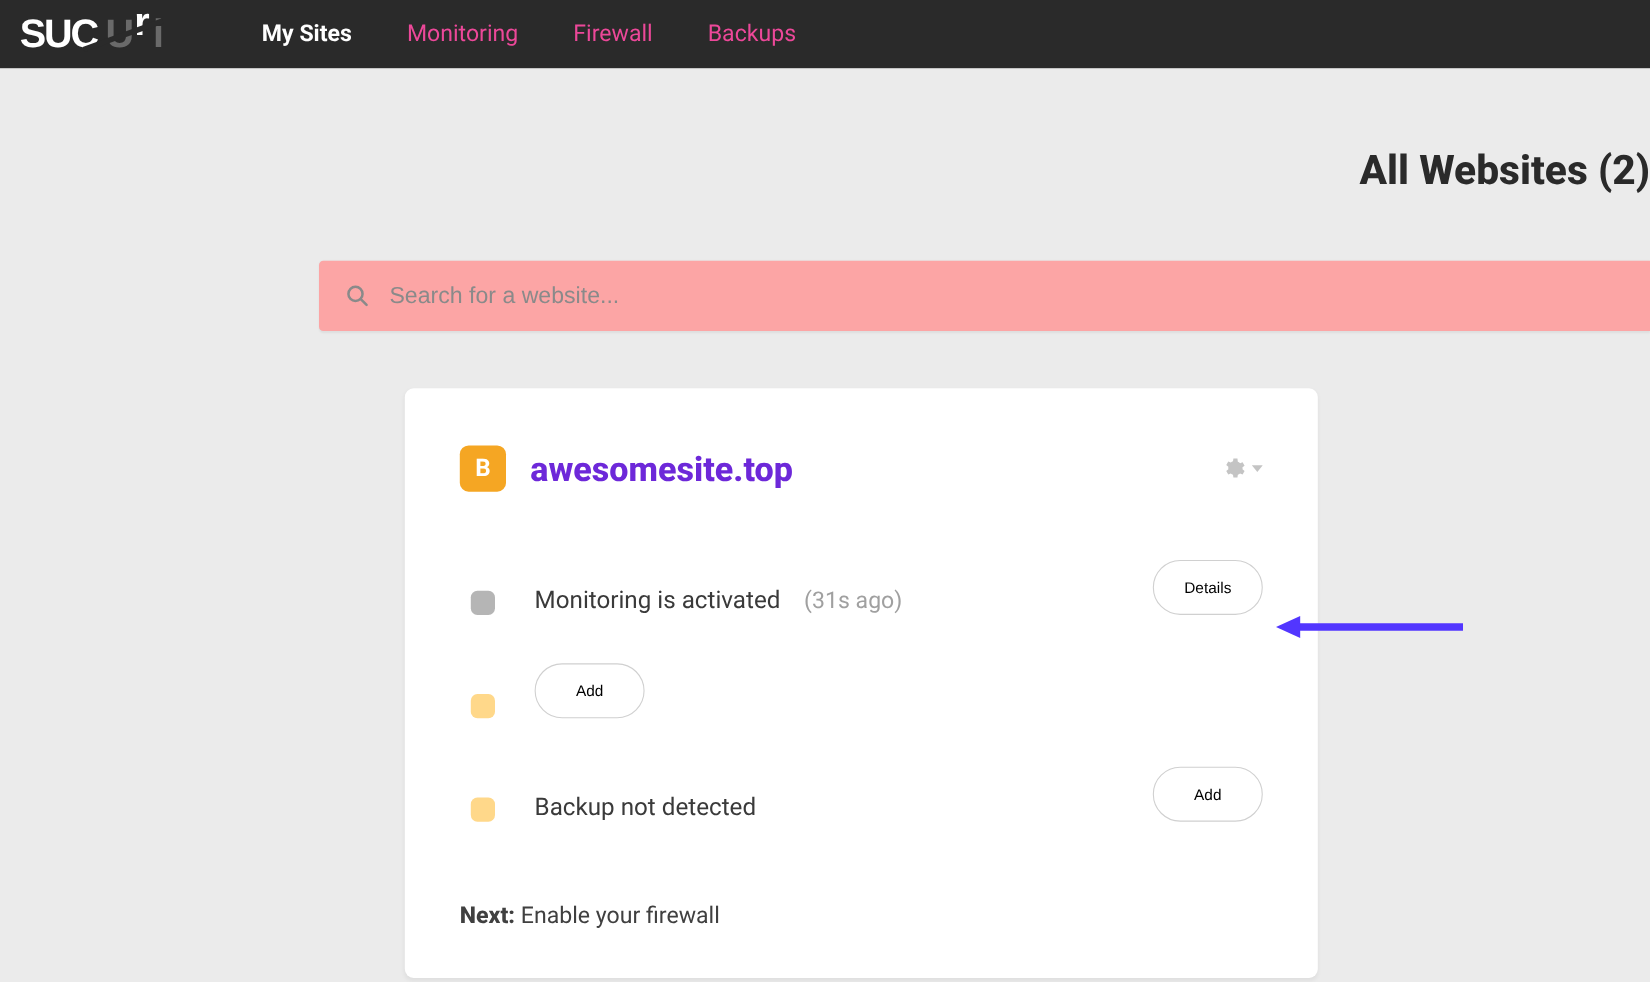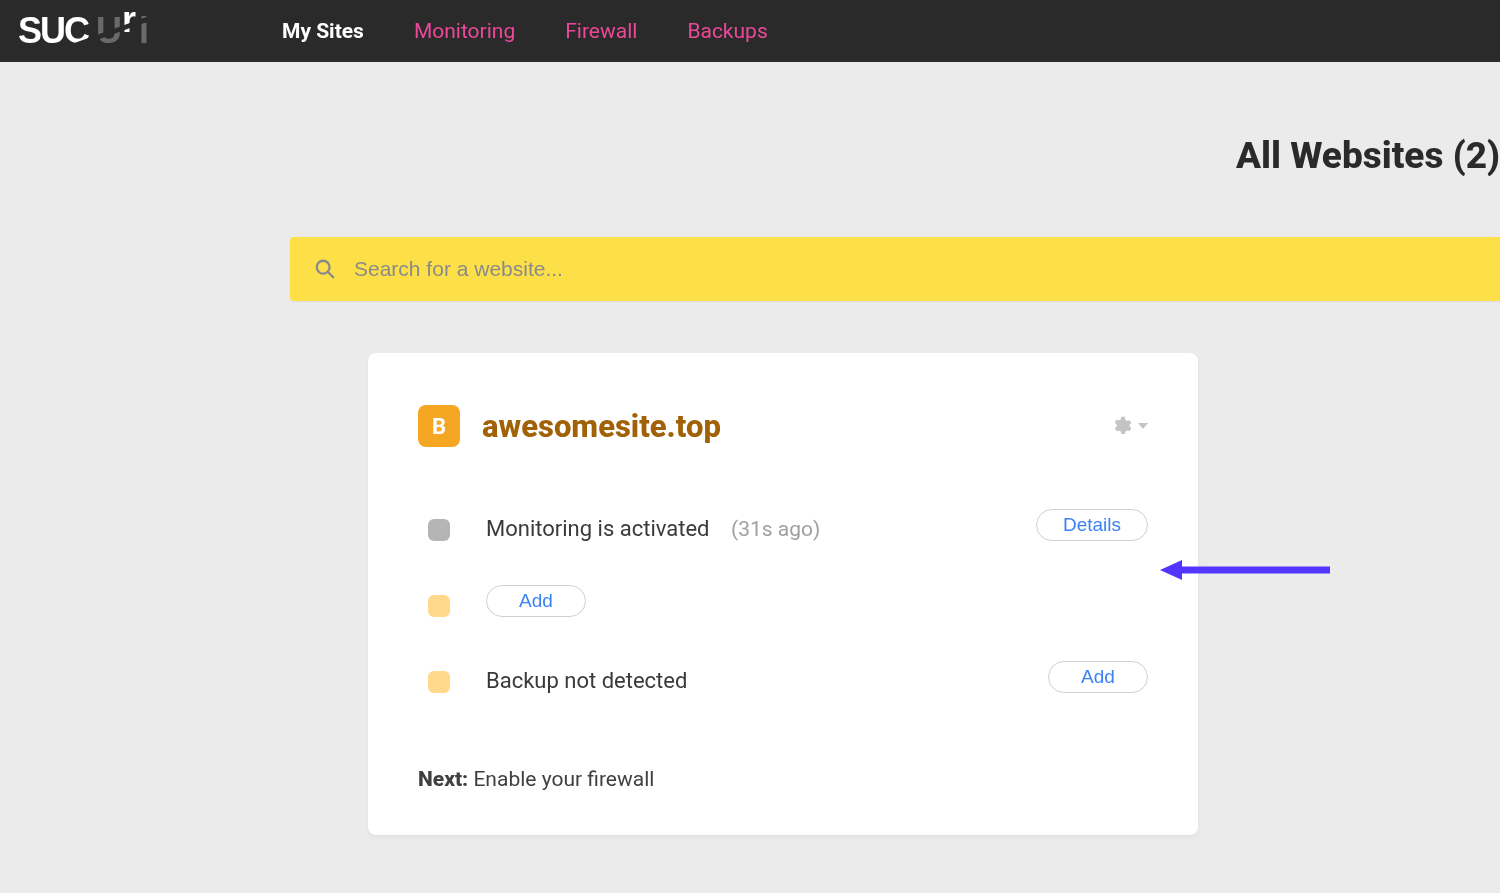--- a/index.html
+++ b/index.html
@@ -13,21 +13,20 @@
       width: 1500px;
       height: 893px;
       overflow: hidden;
     }
     .topnav {
       background: #2a2a2a;
       height: 62px;
       display: flex;
       align-items: center;
       padding-left: 18px;
-      gap: 44px;
     }
     .logo {
       color: #fff;
       font-weight: 900;
       font-size: 32px;
       letter-spacing: -1px;
       margin-right: 60px;
       display: flex;
       align-items: center;
     }
@@ -54,21 +53,21 @@
       padding: 0;
     }
     .page-title {
       font-size: 37px;
       font-weight: 800;
       color: #2a2a2a;
       margin: 72px 0 0 290px;
       text-align: right;
     }
     .search-bar {
-      background: #fde047;
+      background: #fca5a5;
       margin: 60px 0 0 290px;
       height: 64px;
       display: flex;
       align-items: center;
       padding-left: 24px;
       box-shadow: 0 1px 2px rgba(0,0,0,0.06);
       border-radius: 4px 0 0 4px;
       width: calc(100% - 290px);
     }
     .search-icon {
@@ -111,21 +110,21 @@
       align-items: center;
       justify-content: center;
       color: #fff;
       font-weight: 700;
       font-size: 22px;
       margin-right: 22px;
     }
     .site-name {
       font-size: 31px;
       font-weight: 800;
-      color: #a16207;
+      color: #6d28d9;
     }
     .gear-area {
       position: absolute;
       right: 50px;
       top: 62px;
       display: flex;
       align-items: center;
       gap: 6px;
       cursor: pointer;
     }
@@ -165,23 +164,23 @@
     }
     .status-timestamp {
       color: #a0a0a0;
       margin-left: 16px;
       font-size: 21px;
     }
     .action-button {
       border: 1.5px solid #d0d0d0;
       background: #fff;
       border-radius: 999px;
-      padding: 4px 26px;
-      font-size: 19px;
-      color: #3b82f6;
+      padding: 16px 26px;
+      font-size: 14px;
+      color: #000000;
       cursor: pointer;
       font-weight: 500;
       min-width: 100px;
     }
     .next-line {
       margin-top: 60px;
       font-size: 21px;
       color: #404040;
     }
     .next-label {

